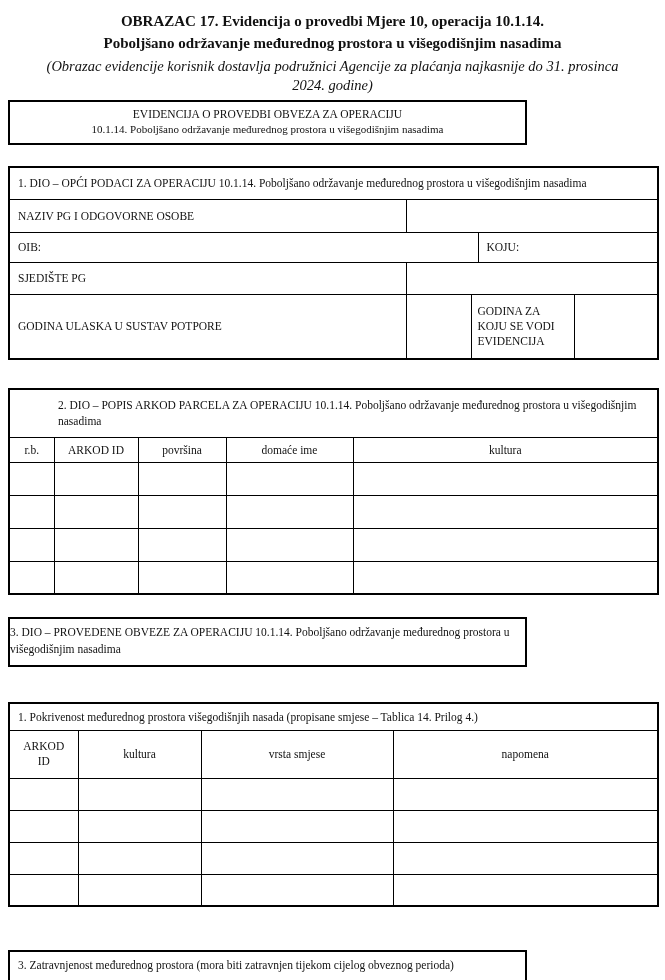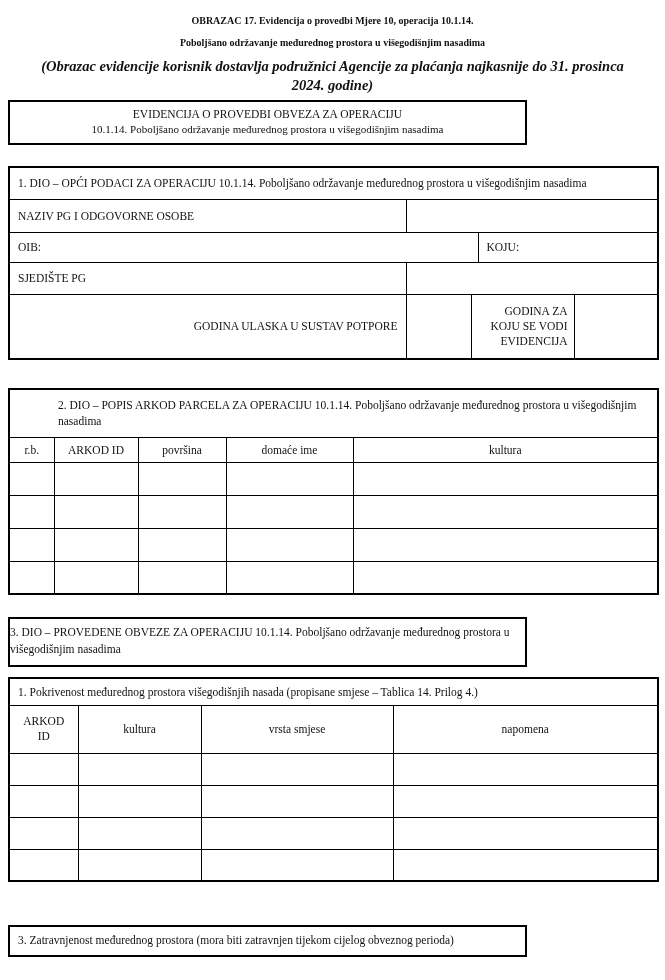--- a/index.html
+++ b/index.html
@@ -5,22 +5,22 @@
   * { margin: 0; padding: 0; box-sizing: border-box; }
   html, body { background: #ffffff; }
   body {
     width: 665px; height: 980px;
     font-family: "Liberation Serif", "DejaVu Serif", serif;
     color: #111;
     overflow: hidden;
   }
   .doc { padding: 10px 8px 0 8px; width: 665px; }
 
-  .title-line { text-align: center; font-weight: bold; font-size: 10px; line-height: 22px; }
-  .subtitle { text-align: center; font-style: italic; font-size: 14.5px; line-height: 19px; margin-top: 3px; font-weight: bold; }
+  .title-line { text-align: center; font-weight: bold; font-size: 15px; line-height: 22px; }
+  .subtitle { text-align: center; font-style: italic; font-size: 14.5px; line-height: 19px; margin-top: 3px; }
   .subtitle .sub-line { display: block; white-space: nowrap; }
 
   .box {
     border: 2px solid #000;
     width: 519px;
   }
   .evid-box { margin-top: 5px; padding: 5px 6px 6px 6px; text-align: center; }
   .evid-line1 { font-size: 11.5px; line-height: 15px; }
   .evid-line2 { font-size: 11px; line-height: 15px; }
 
@@ -37,32 +37,32 @@
     padding: 3px 8px;
     vertical-align: middle;
     text-align: left;
     overflow: hidden;
   }
   .sec-hdr { white-space: nowrap; height: 32px; }
   .t1 { margin-top: 21px; border-radius: 18px; }
   .t1 .r-naziv td { height: 33px; }
   .t1 .r-oib td { height: 30px; }
   .t1 .r-sjediste td { height: 32px; }
-  .t1 .r-godina td { height: 65px; text-align: right; }
+  .t1 .r-godina td { height: 65px; }
   .t1 .godina-ev { padding: 3px 6px; line-height: 15px; }
 
   .t2 { margin-top: 28px; }
   .t2 .title-cell { height: 48px; }
   .t2 .title-cell .w600 { max-width: 600px; line-height: 16px; margin-left: 40px; }
   .t2 th { height: 25px; text-align: center; }
   .t2 .empty-r td { height: 33px; }
 
   .sec3-box { margin-top: 22px; padding: 5px 0; font-size: 11.5px; line-height: 17px; min-height: 50px; }
 
-  .t3 { margin-top: 10px; border-radius: 8px; }
+  .t3 { margin-top: 35px; border-radius: 8px; }
   .t3 .title-cell { height: 27px; }
   .t3 th { height: 48px; text-align: center; line-height: 15px; }
   .t3 .empty-r td { height: 32px; }
 
   .footer-box { margin-top: 43px; padding: 5px 8px 6px 8px; font-size: 11.5px; line-height: 17px; }
   .footer-box .f-line { display: block; }
 </style>
 </head>
 <body>
 

